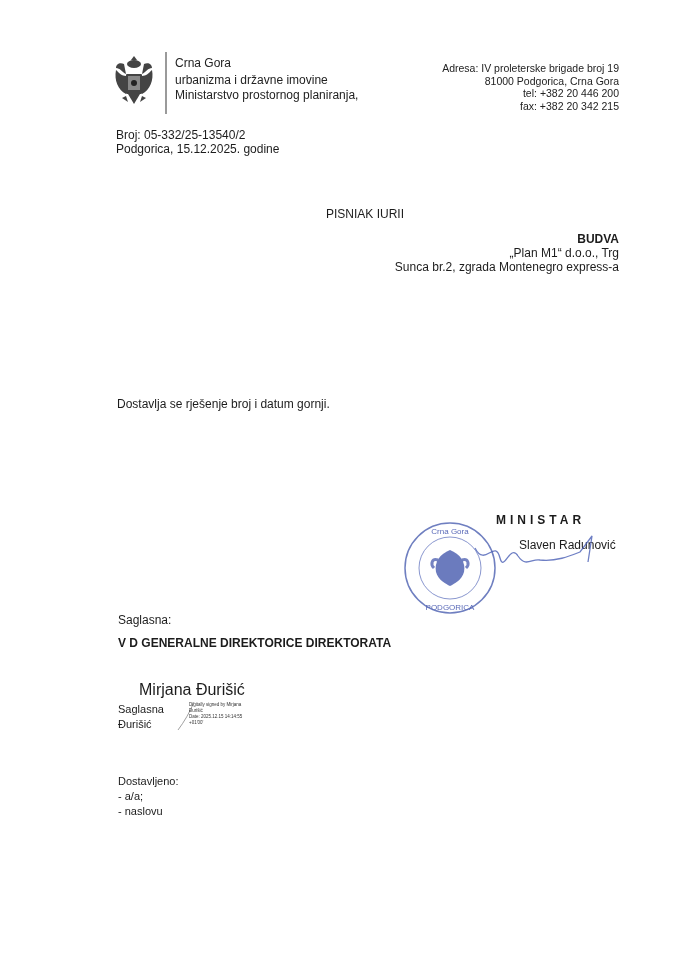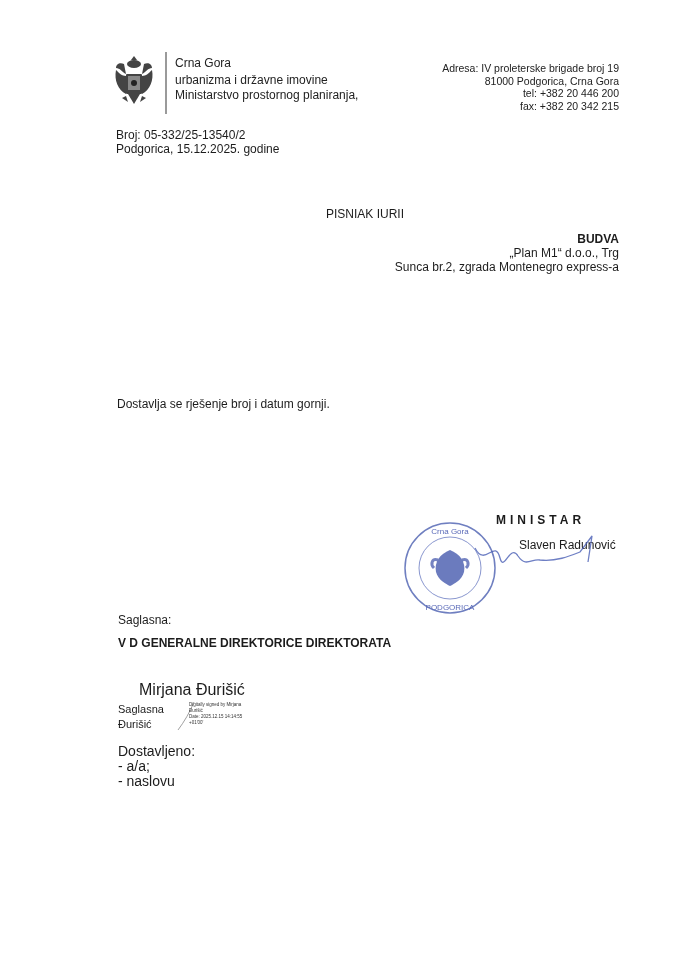--- a/index.html
+++ b/index.html
@@ -21,21 +21,21 @@
     .stamp { left: 402px; top: 520px; width: 96px; height: 96px; }
     .sig-title { left: 496px; top: 513px; font-size: 12px; font-weight: bold; letter-spacing: 4px; }
     .sig-name { left: 491px; top: 538px; font-size: 12px; margin-left: 28px; }
     .sig-scribble { left: 470px; top: 528px; width: 130px; height: 50px; }
     .consent { left: 118px; top: 613px; font-size: 12px; }
     .dept { left: 118px; top: 636px; font-size: 12px; font-weight: bold; line-height: 14px; }
     .approver { left: 123px; top: 681px; font-size: 16px; margin-left: 16px; }
     .dsig-name { left: 118px; top: 702px; font-size: 11px; line-height: 15px; }
     .dsig-line { left: 176px; top: 700px; width: 22px; height: 32px; }
     .dsig-meta { left: 189px; top: 702px; font-size: 4.5px; line-height: 6px; color: #333; width: 70px; }
-    .delivered { left: 118px; top: 744px; font-size: 14px; line-height: 15px; }
+    .delivered { left: 118px; top: 774px; font-size: 11px; line-height: 15px; }
   </style>
 </head>
 <body>
 
 <svg class="abs crest" viewBox="0 0 44 56">
   <g fill="#444">
     <path d="M22 2 l3 4 h-6 z"></path>
     <ellipse cx="22" cy="10" rx="7" ry="4"></ellipse>
     <path d="M4 16 C2 26 6 36 14 40 L14 22 C10 22 7 19 4 16 Z"></path>
     <path d="M40 16 C42 26 38 36 30 40 L30 22 C34 22 37 19 40 16 Z"></path>

